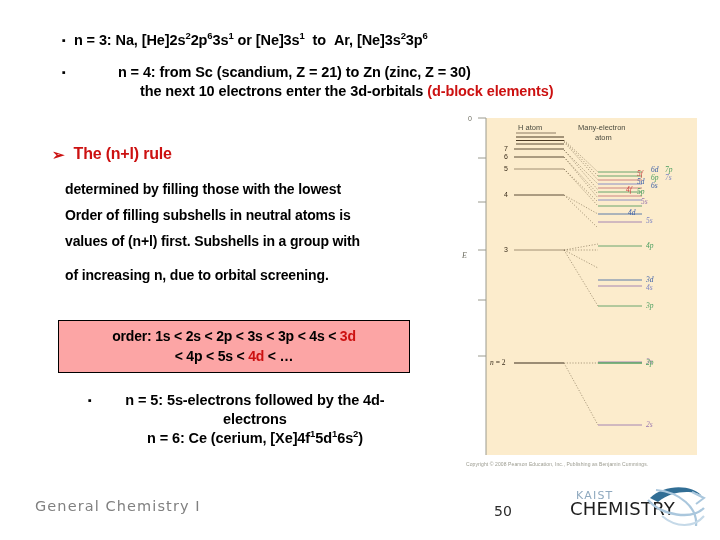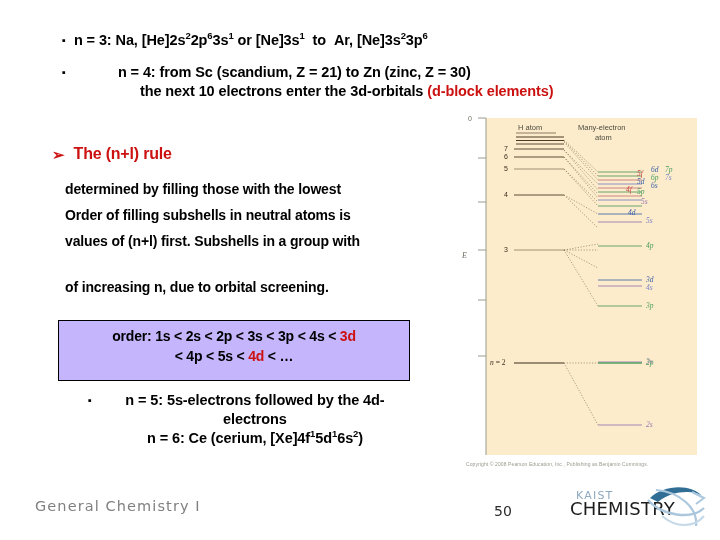--- a/index.html
+++ b/index.html
@@ -80,31 +80,31 @@
     position: absolute;
     left: 65px; top: 176px;
     width: 400px;
     font-weight: bold;
     font-size: 14px;
     line-height: 26px;
     letter-spacing: -0.15px;
     color: #000;
   }
   #nl-rule-paragraph .pline { display: block; white-space: nowrap; }
-  #nl-rule-paragraph .pline.last { margin-top: 20px; }
+  #nl-rule-paragraph .pline.last { margin-top: 8px; }
 
   
   #order-box {
     position: absolute;
     left: 58px; top: 320px;
     width: 352px;
     border: 1.4px solid #000;
-    background: #c4b5fd;
+    background: #fca5a5;
     box-sizing: border-box;
-    padding: 5px 6px 14px 6px;
+    padding: 5px 6px 6px 6px;
     text-align: center;
   }
   #order-box .obline {
     display: block;
     font-weight: bold;
     font-size: 14px;
     line-height: 20px;
     letter-spacing: -0.2px;
     white-space: nowrap;
   }

